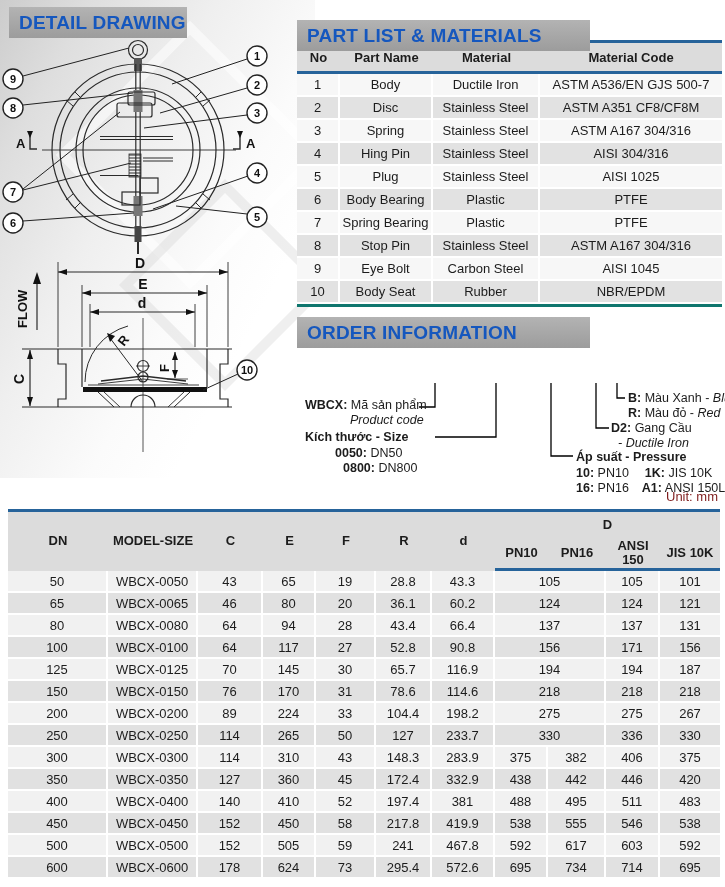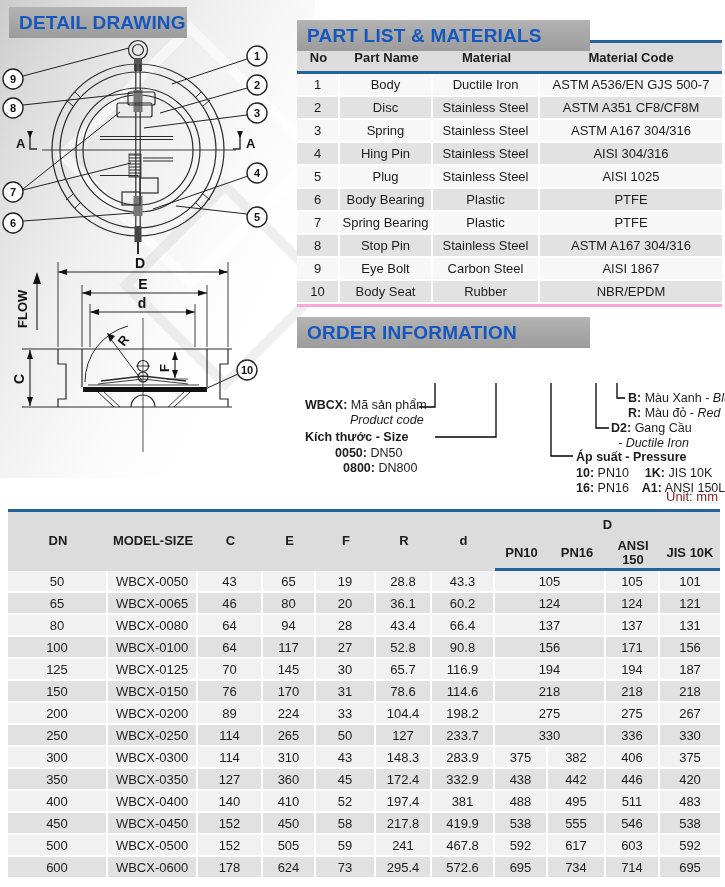--- a/index.html
+++ b/index.html
@@ -27,21 +27,21 @@
   #bar-part   { left:297px;top:20px;   width:293px; }
   #bar-order  { left:297px;top:317px; width:293px; }
   #bar-dim    { left:9px;  top:473px; width:184px; }
 
   svg text { font-family:"Liberation Sans", sans-serif; }
 
   
   #partlist {
     position:absolute; left:297px; top:40px; width:425px; z-index:2;
     border-collapse:separate; border-spacing:0; table-layout:fixed;
-    border-top:3px solid #26639a; border-bottom:3px solid #f9a8d4;
+    border-top:3px solid #26639a; border-bottom:3px solid #0f766e;
     font-size:13px;
   }
   #partlist thead td {
     background:#dcdcdc; font-weight:bold; height:31px; text-align:center;
     border-bottom:3px solid #26639a;
   }
   #partlist tbody td { height:23px; text-align:center; border-bottom:2px solid #fff; border-right:2px solid #fff; }
   #partlist tbody td:last-child { border-right:none; }
   #partlist tbody tr:nth-child(odd) td { background:#f7f7f7; }
   #partlist tbody tr:nth-child(even) td { background:#e2e2e2; }
@@ -309,21 +309,21 @@
         <tr>
           <td>8</td>
           <td>Stop Pin</td>
           <td>Stainless Steel</td>
           <td>ASTM A167 304/316</td>
         </tr>
         <tr>
           <td>9</td>
           <td>Eye Bolt</td>
           <td>Carbon Steel</td>
-          <td>AISI 1867</td>
+          <td>AISI 1045</td>
         </tr>
         <tr>
           <td>10</td>
           <td>Body Seat</td>
           <td>Rubber</td>
           <td>NBR/EPDM</td>
         </tr>
       </tbody>
   </table>
 

